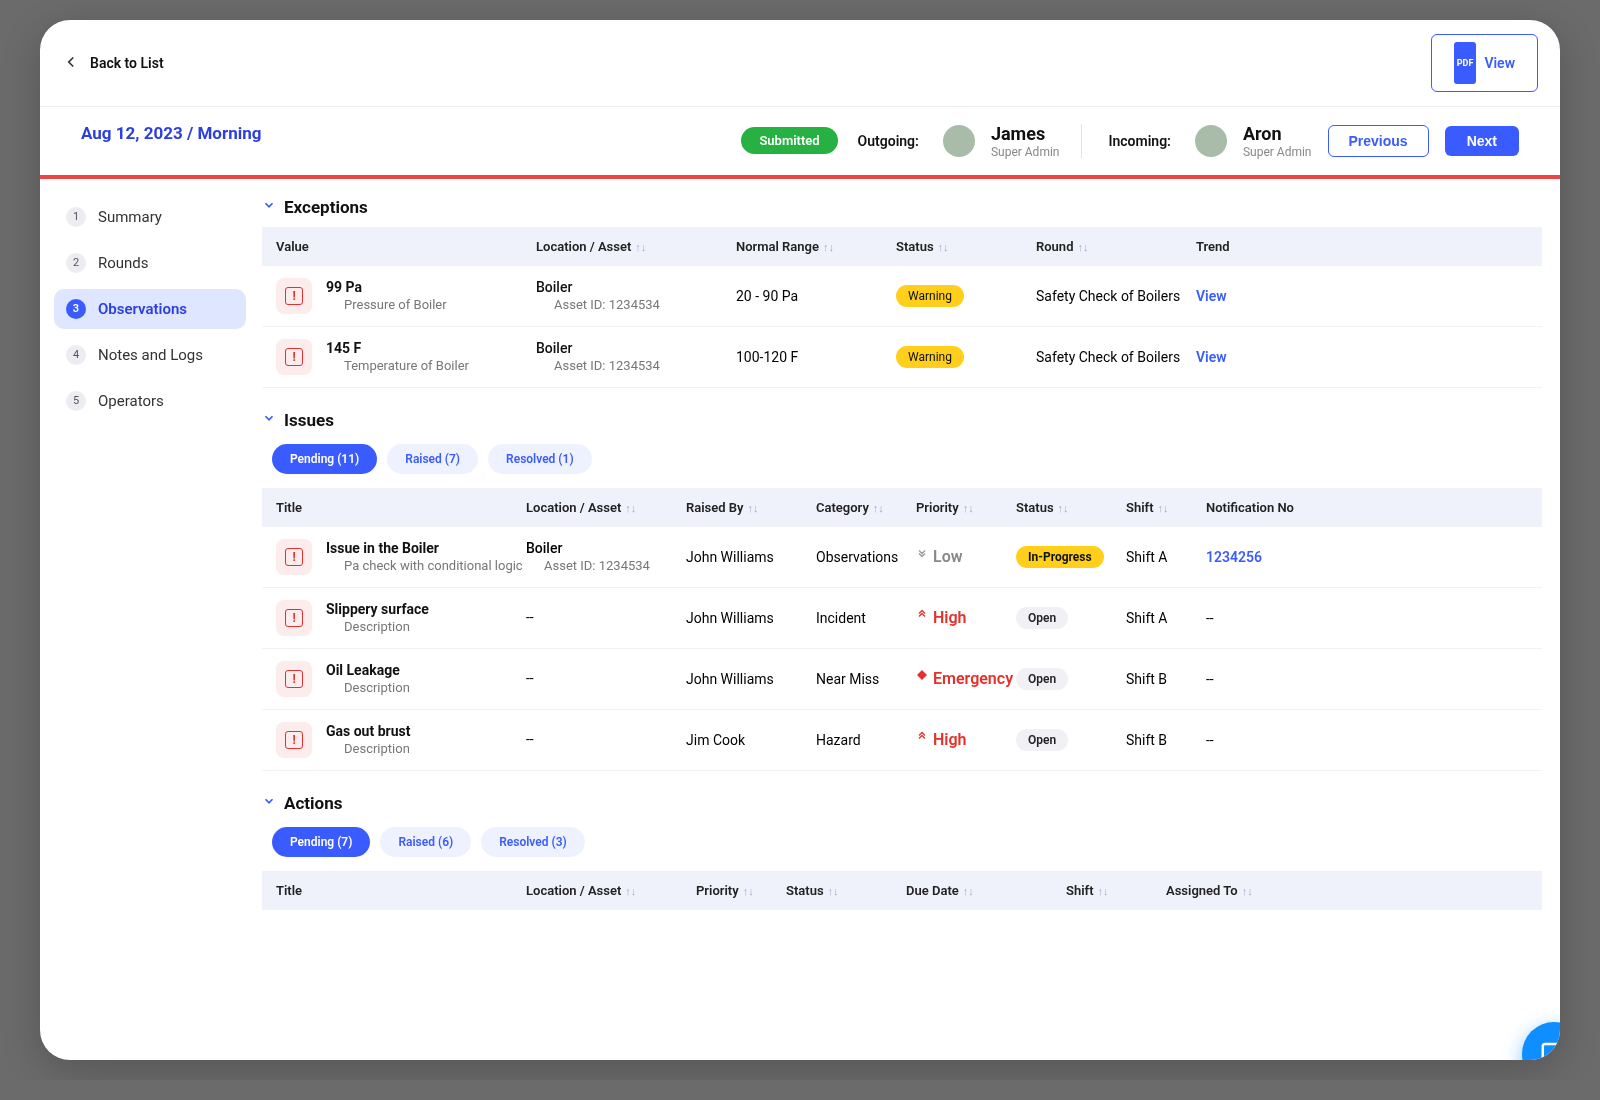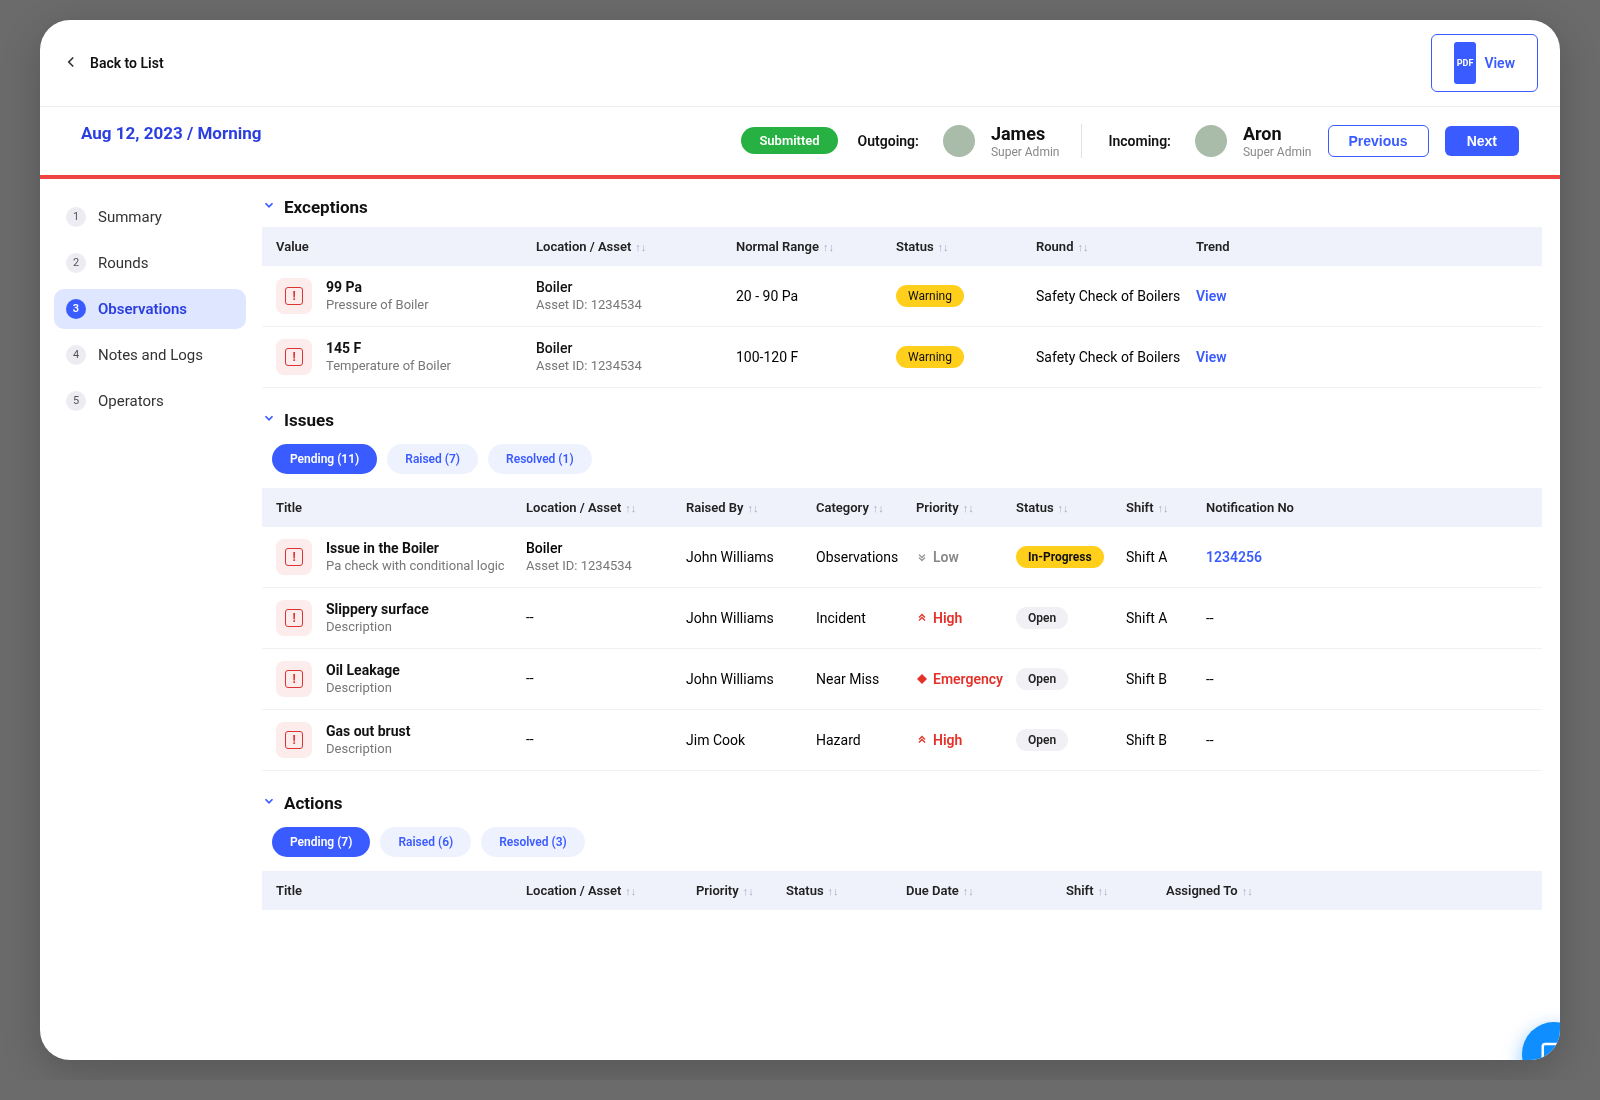--- a/index.html
+++ b/index.html
@@ -34,31 +34,31 @@
 .section-title { font-size:17px; font-weight:700; color:#111; }
 .tablehead { display:grid; background:#f0f2fb; padding:12px 14px; font-size:13px; color:#222; font-weight:600; }
 .exc-grid { grid-template-columns: 260px 200px 160px 140px 160px 80px; }
 .sort { color:#a9a9c0; font-size:11px; margin-left:4px; }
 .tablerow { display:grid; padding:12px 14px; font-size:14px; align-items:center; border-bottom:1px solid #f2f2f6; }
 .iconbox { width:36px; height:36px; border-radius:8px; background:#fceceb; display:grid; place-items:center; margin-right: 14px; }
 .excl { color:#d33; font-weight:700; border: 1.5px solid #d33; border-radius:3px; width:18px; height:18px; display:grid; place-items:center; font-size:12px;}
 .valcell { display:flex; align-items:center;}
 .valtext { display:flex; flex-direction:column; line-height:1.25;}
 .val1 { font-weight:700; color:#111; }
-.val2 { color:#777; font-size:13px; }
+.val2 { color:#777; font-size:13px;margin-left:18px; }
 .badge-warn { background:#ffcf1b; color:#111; font-weight:400; padding:4px 12px; border-radius:14px; font-size:12px; display:inline-block;}
 .badge-prog { background:#ffcf1b; color:#111; font-weight:700; padding:4px 12px; border-radius:14px; font-size:12px; display:inline-block;}
 .badge-open { background:#f0f0f5; color:#222; font-weight:600; padding:4px 12px; border-radius:14px; font-size:12px; display:inline-block;}
 .link { color:#3a5bff; font-weight:600; }
 .pills { display:flex; gap:10px; margin:14px 0; padding-left:10px; }
 .pill { padding:8px 18px; border-radius:22px; font-size:12px; font-weight:600; }
 .pill.active { background:#3a5bff; color:#fff; }
 .pill.idle { background:#eef2ff; color:#3a5bff; }
 .iss-grid { grid-template-columns: 250px 160px 130px 100px 100px 110px 80px 100px; }
-.prio { display:flex; align-items:center; gap:5px; font-size:14px; font-weight:600;}
+.prio { display:flex; align-items:flex-start; gap:5px; font-size:16px; font-weight:600;}
 .prio-low { color:#888; }
 .prio-high { color:#e4322b; }
 .prio-em { color:#e4322b; }
 .act-grid { grid-template-columns: 250px 170px 90px 120px 160px 100px 100px; }
 .section-block { margin-bottom: 22px; }
 .fab { position:absolute; right:-26px; bottom:-26px; width:64px; height:64px; border-radius:50%; background:#0f8eff; display:grid; place-items:center; box-shadow:0 6px 18px rgba(15,142,255,0.5); }
 .fab svg { color:#fff; }
 .content-scroll { padding-right: 18px; }
 </style>
 </head>

